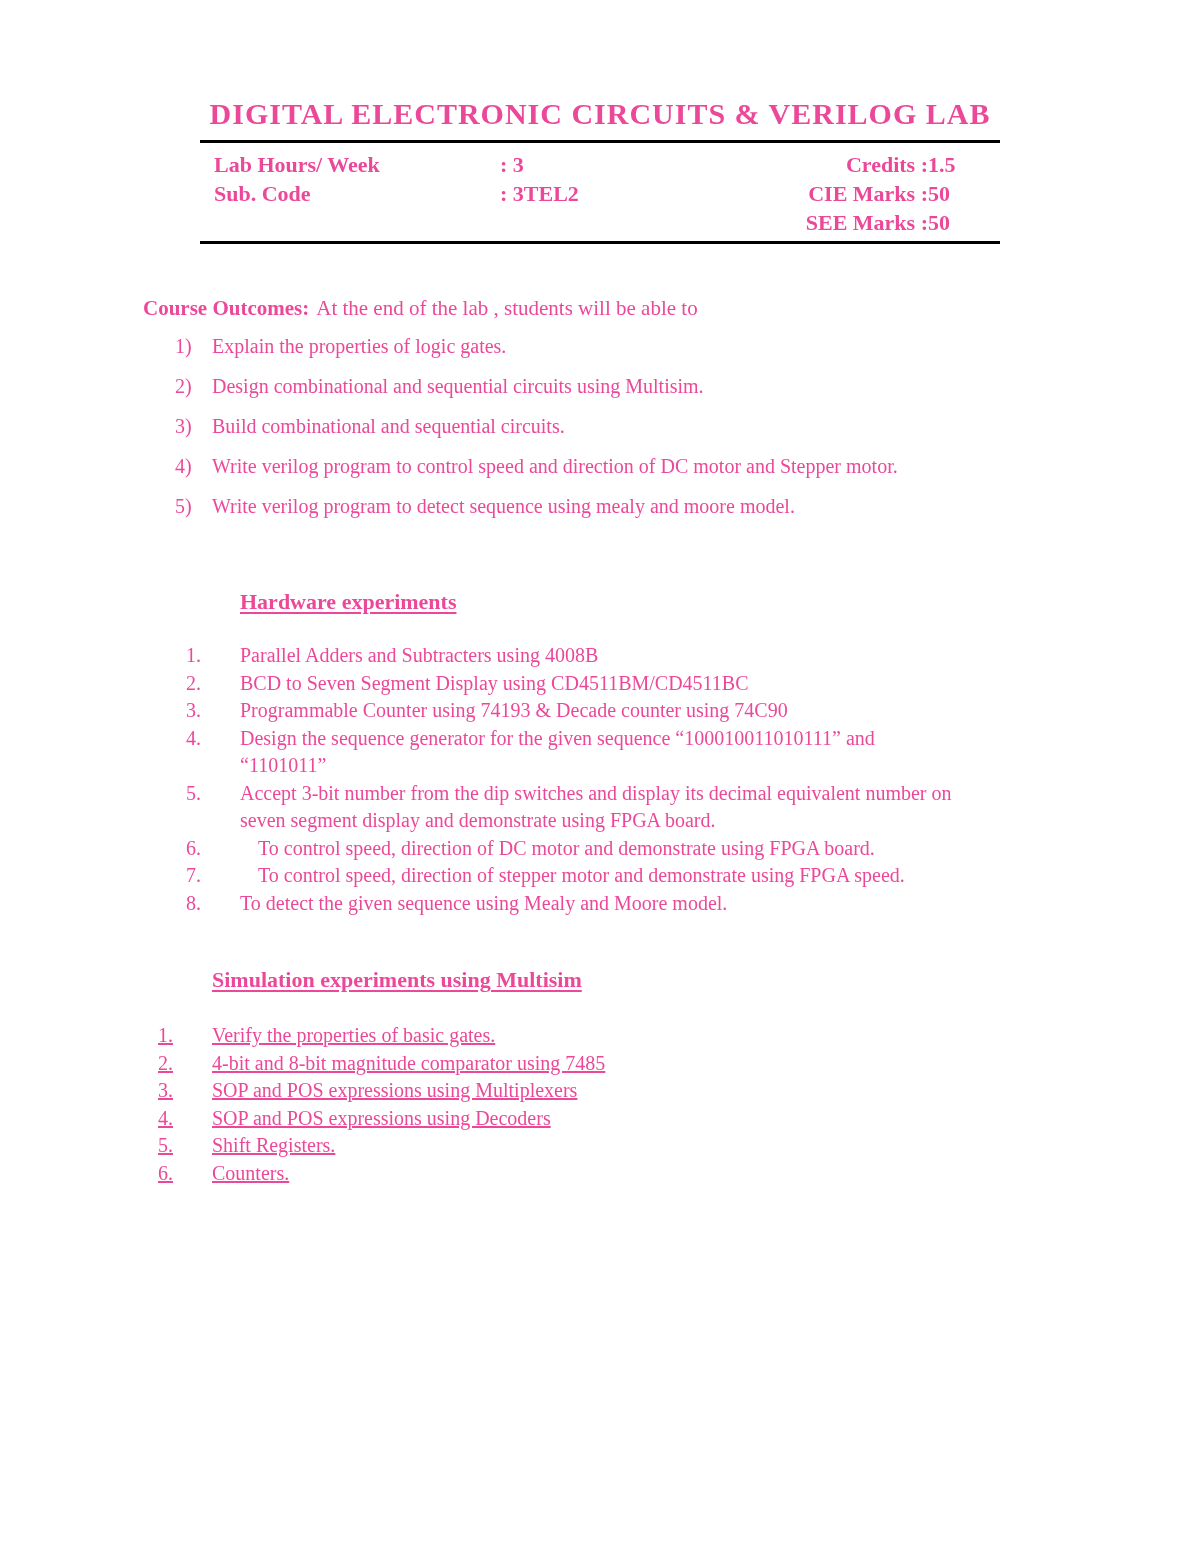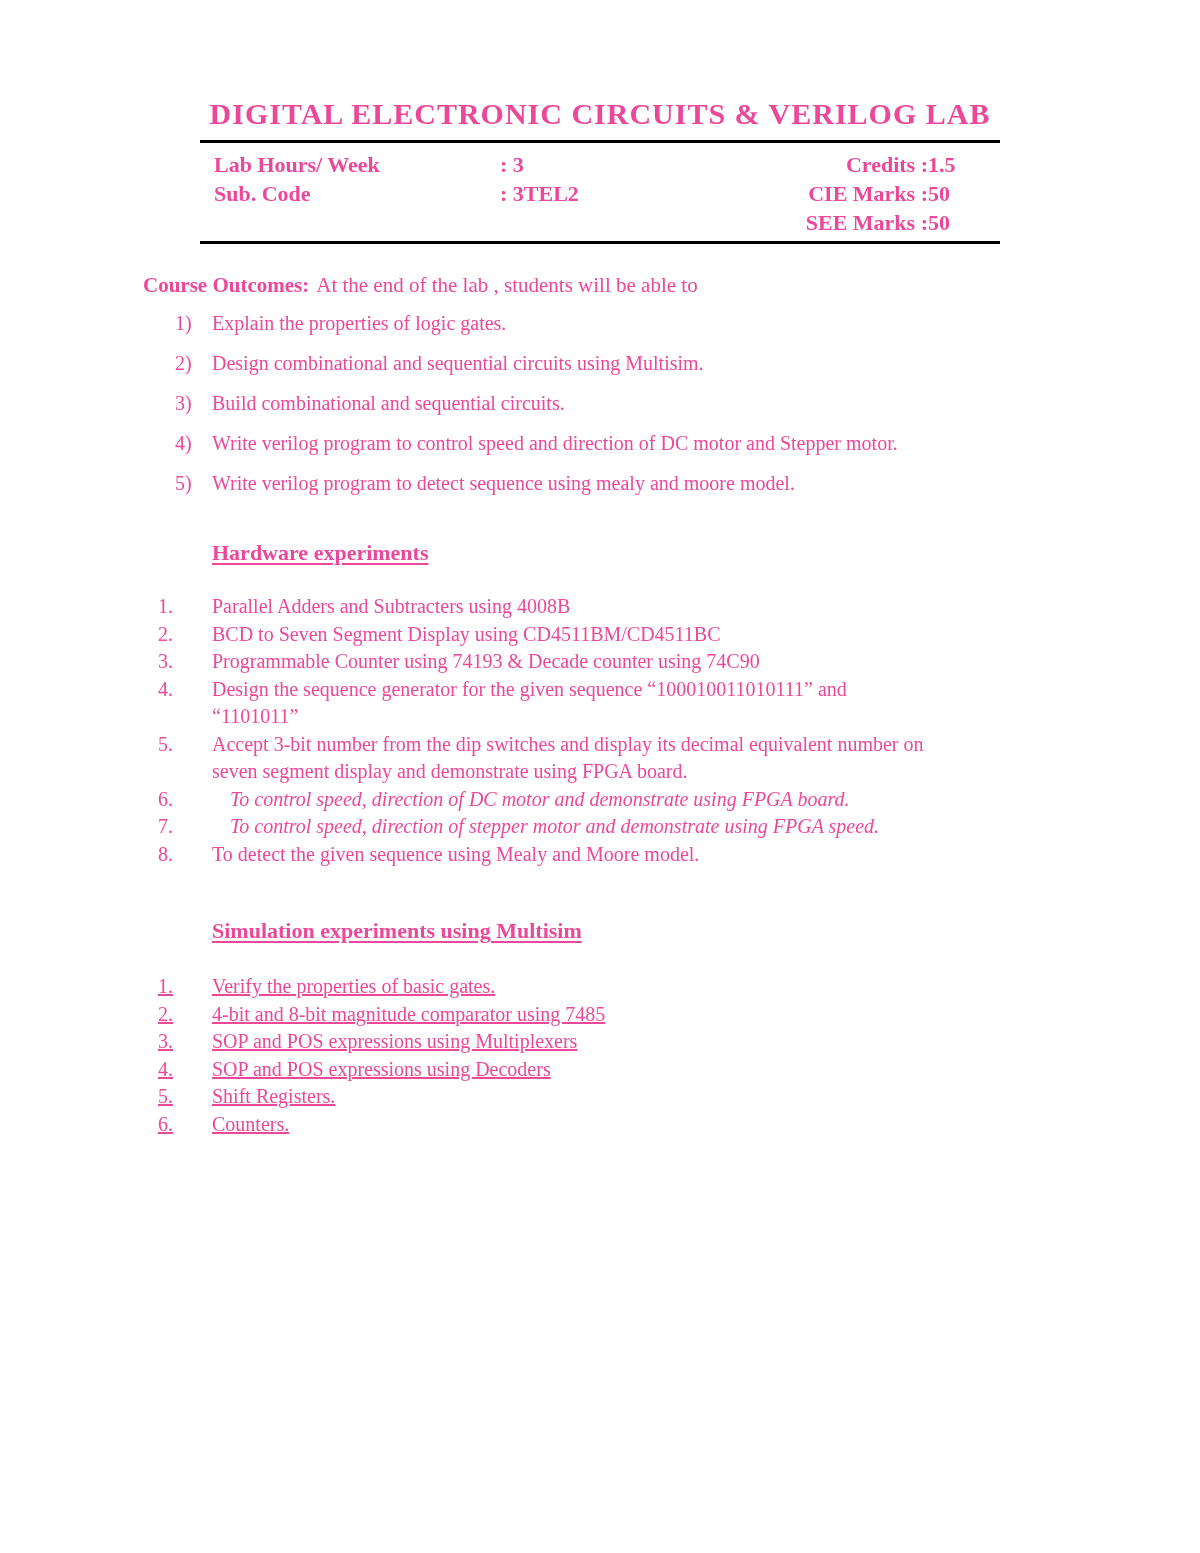--- a/index.html
+++ b/index.html
@@ -20,42 +20,42 @@
     border-top:3px solid #000; border-bottom:3px solid #000;
     padding:7px 0 4px 0;
     font-weight:bold; font-size:22px;
   }
   .info-row { display:flex; line-height:29px; }
   .info-c1 { width:300px; padding-left:14px; }
   .info-c2 { flex:1; }
   .info-c3 { width:180px; text-align:right; }
   .info-c4 { width:72px; text-align:left; padding-right:2px; }
   
-  .co-section { margin:28px 0 0 143px; }
+  .co-section { margin:51px 0 0 143px; }
   .co-headline { font-size:21px; line-height:26px; }
   .co-heading { font-weight:bold; margin-right:7px; }
   .co-list { margin-top:13px; font-size:20px; }
   .co-item { display:flex; line-height:25px; margin-bottom:15px; }
   .co-num { width:37px; margin-left:32px; flex:0 0 auto; }
   .co-text { flex:1; }
   
-  .section-hw { margin-top:44px; }
+  .section-hw { margin-top:70px;padding-left:28px; }
   .section-sim { margin-top:50px;text-decoration:underline; }
   .section-heading {
     margin-left:212px; font-size:22px; font-weight:bold; line-height:26px;
     text-decoration:underline; text-decoration-thickness:2px; text-underline-offset:3px;
     display:inline-block;
   }
   .num-list { font-size:20px; line-height:27.5px; margin-left:158px; margin-right:40px; }
   .hw-list { margin-top:27px; }
   .sim-list { margin-top:29px; }
   .nl-item { display:flex; }
   .nl-num { width:54px; flex:0 0 auto; }
   .nl-text { flex:1; white-space:pre-line; }
-  .nl-item.indent .nl-text { padding-left:18px;font-style:italic; }
+  .nl-item.indent .nl-text { padding-left:18px; }
 </style>
 </head>
 <body>
 
 <div class="page">
 
   <div class="header-block">
     <div class="doc-title">DIGITAL ELECTRONIC CIRCUITS &amp; VERILOG LAB</div>
 
     <div class="info-table">

